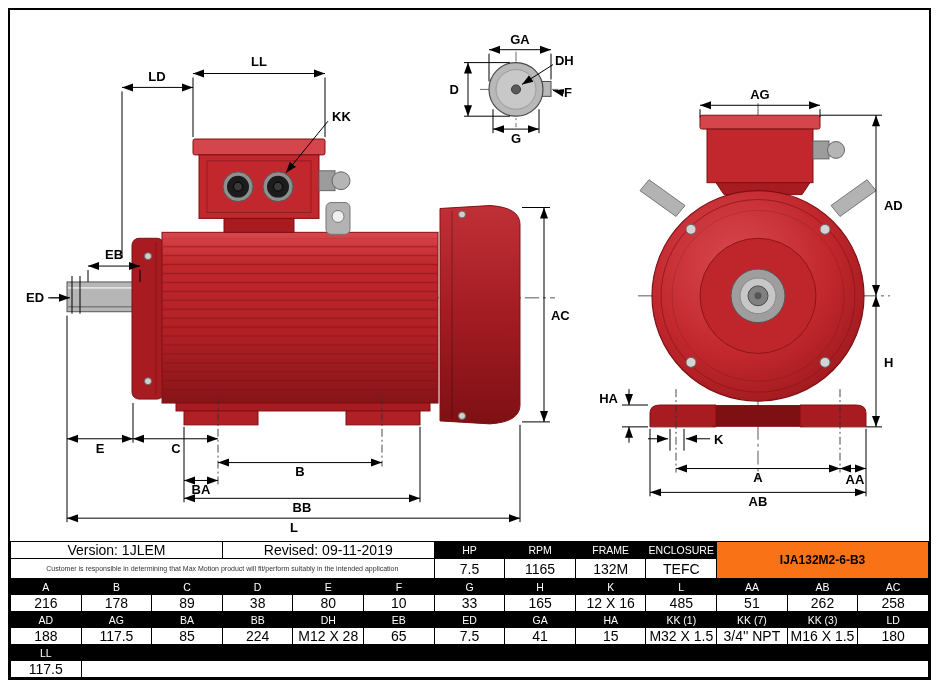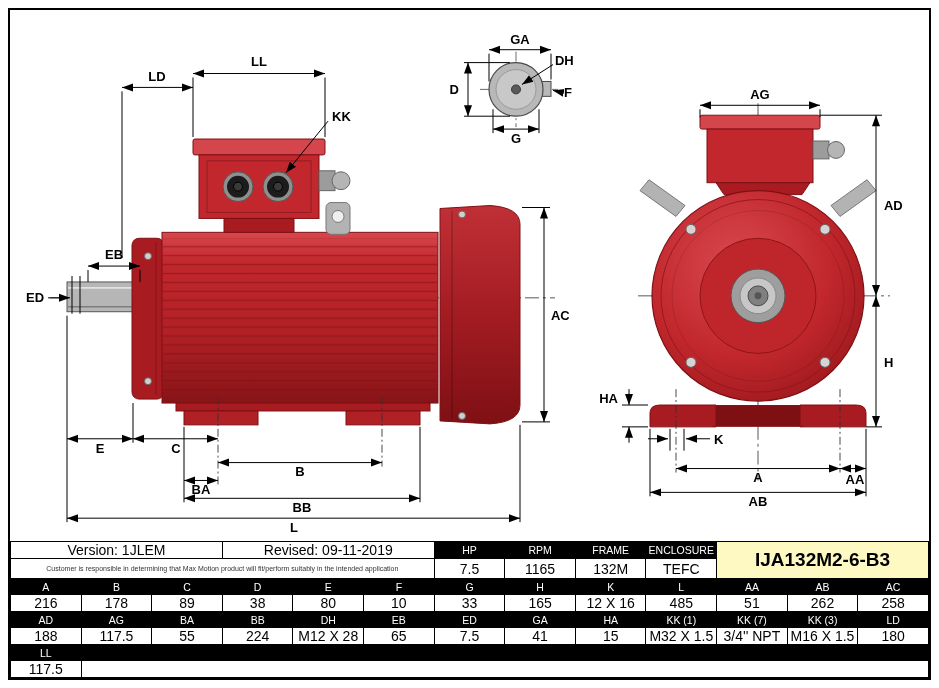--- a/index.html
+++ b/index.html
@@ -9,21 +9,21 @@
   .frame { width:100%; height:100%; border:2px solid #000; display:flex; flex-direction:column; background:#fff; }
   .drawing { flex:1 1 auto; min-height:0; display:block; width:100%; }
   .dim-label { font:bold 13px "Liberation Sans", sans-serif; fill:#000; }
   table.spec { width:100%; border-collapse:collapse; table-layout:fixed; flex:0 0 auto; }
   table.spec td { border:1px solid #000; text-align:center; vertical-align:middle; padding:0 1px; overflow:hidden; white-space:nowrap; }
   td.hdr { background:#000; color:#fff; font-weight:normal; font-size:10.5px; height:16px;
            border-left:1px solid #fff; border-right:1px solid #fff; border-top:1px solid #000; border-bottom:1px solid #000; }
   td.val { font-size:14px; height:16px; background:#fff; color:#000;margin-left:9px; }
   td.meta { font-size:14px; height:17px; background:#fff; }
   td.disc { font-size:7px; height:20px; color:#333; }
-  td.model { font-weight:bold; font-size:19px; background:#fef9c3; }
+  td.model { font-weight:bold; font-size:12px; background:#f97316; }
 </style>
 </head>
 <body>
 
 <div class="page">
  <div class="frame">
 
   <svg class="drawing" viewBox="0 0 919 535" preserveAspectRatio="none" xmlns="http://www.w3.org/2000/svg">
     <defs>
       <marker id="aE" markerUnits="userSpaceOnUse" markerWidth="12" markerHeight="10" refX="11" refY="5" orient="auto">
@@ -347,21 +347,21 @@
       <td class="hdr">GA</td>
       <td class="hdr">HA</td>
       <td class="hdr">KK (1)</td>
       <td class="hdr">KK (7)</td>
       <td class="hdr">KK (3)</td>
       <td class="hdr">LD</td>
     </tr>
     <tr>
       <td class="val">188</td>
       <td class="val">117.5</td>
-      <td class="val">55</td>
+      <td class="val">85</td>
       <td class="val">224</td>
       <td class="val">M12 X 28</td>
       <td class="val">65</td>
       <td class="val">7.5</td>
       <td class="val">41</td>
       <td class="val">15</td>
       <td class="val">M32 X 1.5</td>
       <td class="val">3/4'' NPT</td>
       <td class="val">M16 X 1.5</td>
       <td class="val">180</td>

